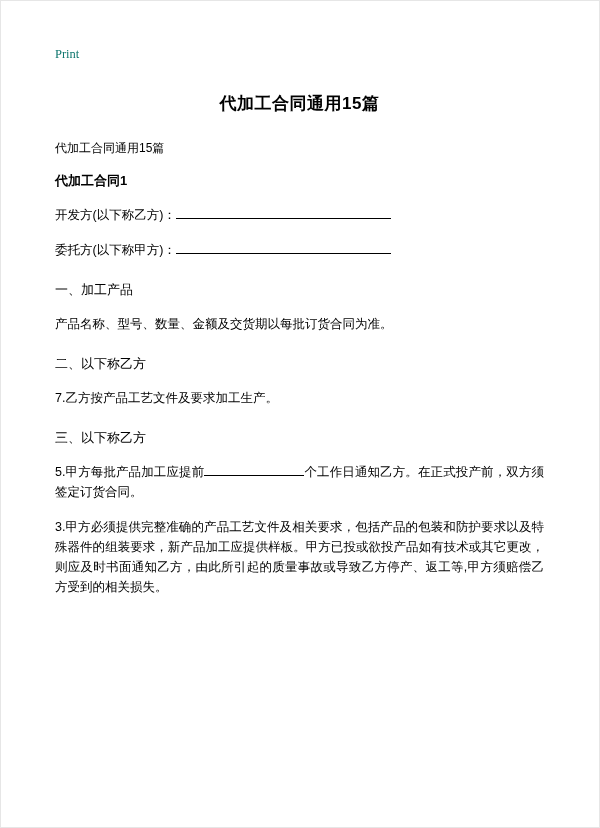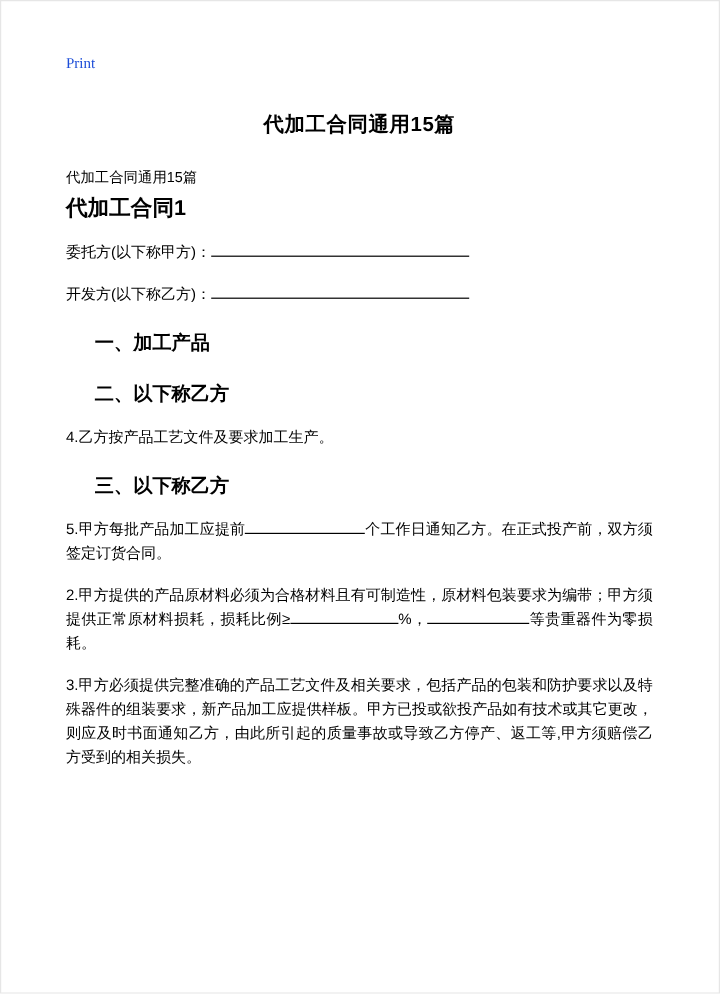--- a/index.html
+++ b/index.html
@@ -8,21 +8,21 @@
     background: #ffffff;
     color: #000000;
     font-family: "Liberation Sans", "DejaVu Sans", sans-serif;
     box-shadow: inset 0 0 0 1px #e6e6e6;
   }
   .page { padding: 44px 56px 40px 55px; }
 
   .print-link {
     font-family: "Liberation Serif", "DejaVu Serif", serif;
     font-size: 12.5px;
-    color: #1d4ed8;
+    color: #0f766e;
     cursor: pointer;
     display: inline-block;
   }
 
   .doc-title {
     margin-top: 30px;
     text-align: center;
     font-size: 17px;
     font-weight: bold;
     letter-spacing: 0.5px;
@@ -34,30 +34,29 @@
   }
 
   p.body {
     margin-top: 15px;
     font-size: 12.5px;
     line-height: 20px;
     text-align: justify;
   }
 
   .heading {
-    margin-top: 4px;
-    font-size: 18px;
+    margin-top: 15px;
+    font-size: 13px;
     font-weight: bold;
   }
 
   .section-heading {
     margin-top: 21px;
-    font-size: 16px;
-    font-weight: bold;
-    margin-left: 24px;
+    font-size: 13px;
+    font-weight: normal;
   }
 
   .blank {
     display: inline-block;
     height: 10px;
     border-bottom: 1px solid #000;
   }
   .w215 { width: 215px; }
   .w88  { width: 88px; }
   .w100 { width: 100px; }
@@ -72,41 +71,39 @@
   <span class="print-link">Print</span>
 
   <h1 class="doc-title">代加工合同通用15篇</h1>
 
   <div class="subtitle">代加工合同通用15篇</div>
 
 
   <h2 class="heading">代加工合同1</h2>
 
   <p class="body">
-    <span>委托方(以下称甲方)：</span><span class="blank w215"></span>
+    <span>开发方(以下称乙方)：</span><span class="blank w215"></span>
   </p>
 
   <p class="body">
-    <span>开发方(以下称乙方)：</span><span class="blank w215"></span>
+    <span>委托方(以下称甲方)：</span><span class="blank w215"></span>
   </p>
 
 
   <h2 class="section-heading">一、加工产品</h2>
 
+  <p class="body">产品名称、型号、数量、金额及交货期以每批订货合同为准。</p>
 
   <h2 class="section-heading">二、以下称乙方</h2>
 
 
-  <p class="body">4.乙方按产品工艺文件及要求加工生产。</p>
+  <p class="body">7.乙方按产品工艺文件及要求加工生产。</p>
 
   <h2 class="section-heading">三、以下称乙方</h2>
 
   <p class="body">
     <span>5.甲方每批产品加工应提前</span><span class="blank w100"></span><span>个工作日通知乙方。在正式投产前，双方须签定订货合同。</span>
   </p>
 
-  <p class="body">
-    <span>2.甲方提供的产品原材料必须为合格材料且有可制造性，原材料包装要求为编带；甲方须提供正常原材料损耗，损耗比例≥</span><span class="blank w90"></span><span>%，</span><span class="blank w85"></span><span>等贵重器件为零损耗。</span>
-  </p>
 
   <p class="body">3.甲方必须提供完整准确的产品工艺文件及相关要求，包括产品的包装和防护要求以及特殊器件的组装要求，新产品加工应提供样板。甲方已投或欲投产品如有技术或其它更改，则应及时书面通知乙方，由此所引起的质量事故或导致乙方停产、返工等,甲方须赔偿乙方受到的相关损失。</p>
 
 </div>
 
 </body></html>

